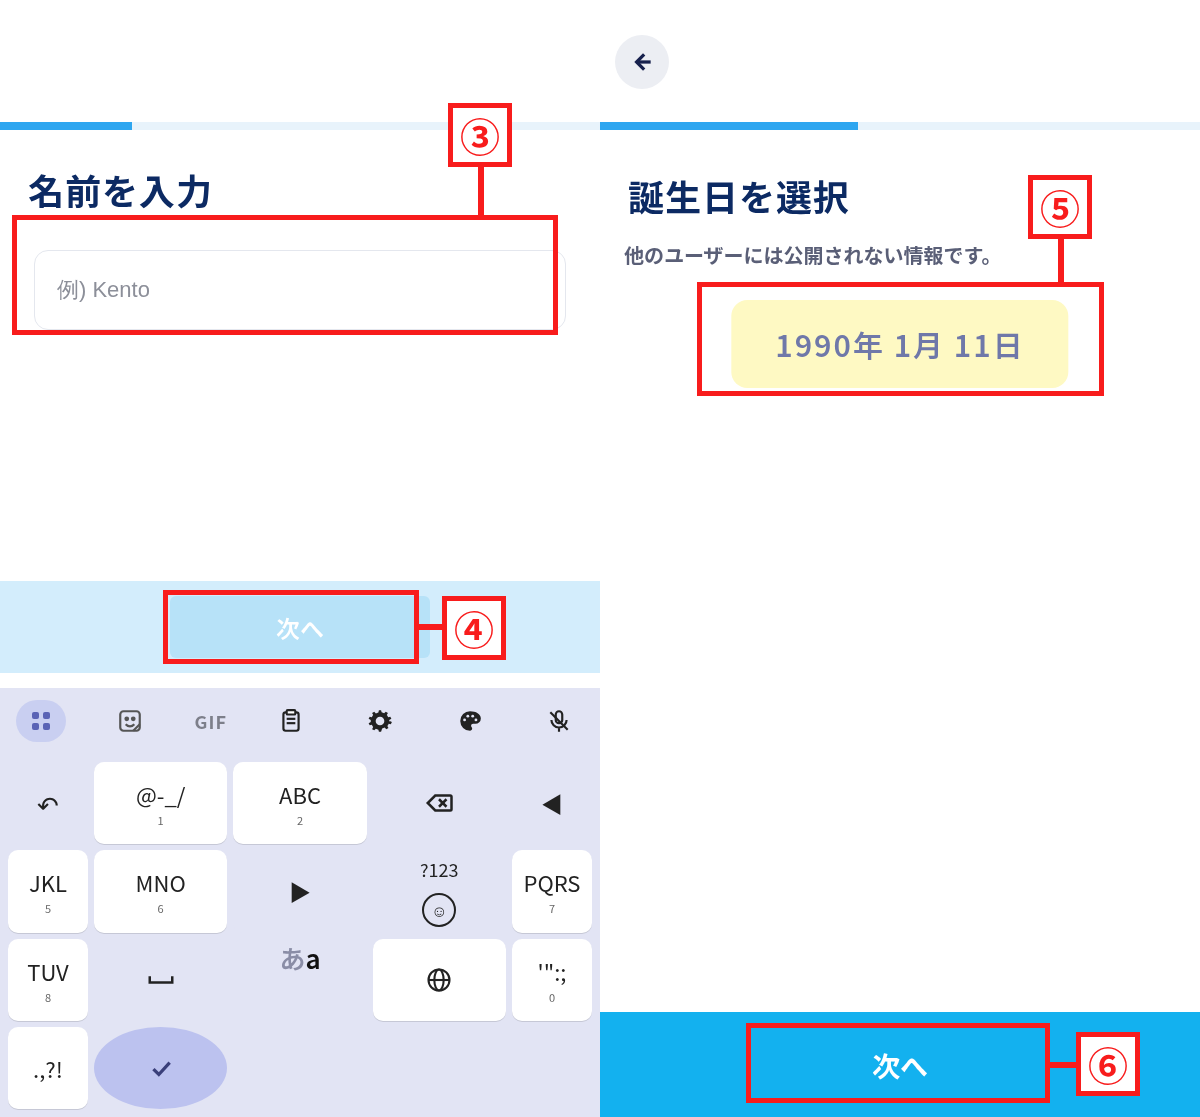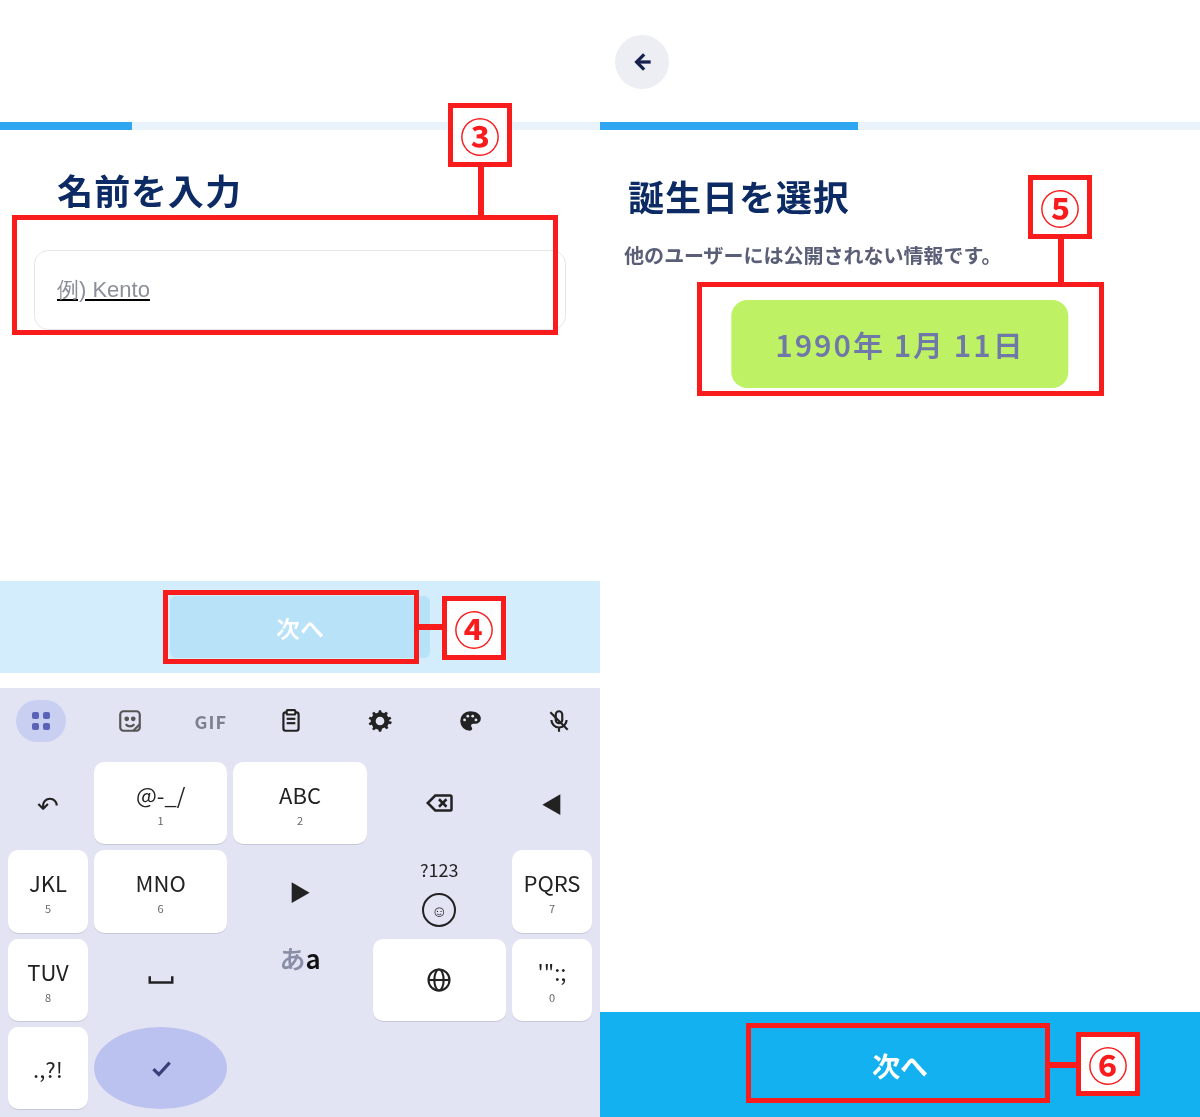--- a/index.html
+++ b/index.html
@@ -46,21 +46,21 @@
 
   
   .title {
     position: absolute;
     left: 28px;
     font-weight: 700;
     color: #0c2a63;
     font-size: 36px;
     letter-spacing: 1px;
   }
-  .screen-left .title { top: 163px; margin-left: 29px; }
+  .screen-left .title { top: 163px; }
   .screen-right .title { top: 169px; }
 
   .subtitle {
     position: absolute;
     left: 24px;
     font-size: 20px;
     color: #5a5f77;
     top: 240px;
     font-weight: bold;
   }
@@ -70,39 +70,38 @@
     position: absolute;
     top: 250px;
     left: 34px;
     right: 34px;
     height: 80px;
     border: 1px solid #e4e7ee;
     border-radius: 14px;
     background: #fff;
     display: flex;
     padding: 0 22px;
-    text-decoration: underline;
   }
   .name-input {
     border: none;
     outline: none;
     width: 100%;
     font-size: 22px;
     color: #333;
     background: transparent;
   }
   .name-input::placeholder { color: #8c8f99; }
 
   
   .date-chip {
     position: absolute;
     top: 300px;
     left: 50%;
     transform: translateX(-50%);
-    background: #bef264;
+    background: #fef9c3;
     border-radius: 16px;
     padding: 22px 44px;
     font-size: 30px;
     font-weight: 600;
     color: #6f78a9;
     letter-spacing: 2px;
     white-space: nowrap;
   }
 
   

